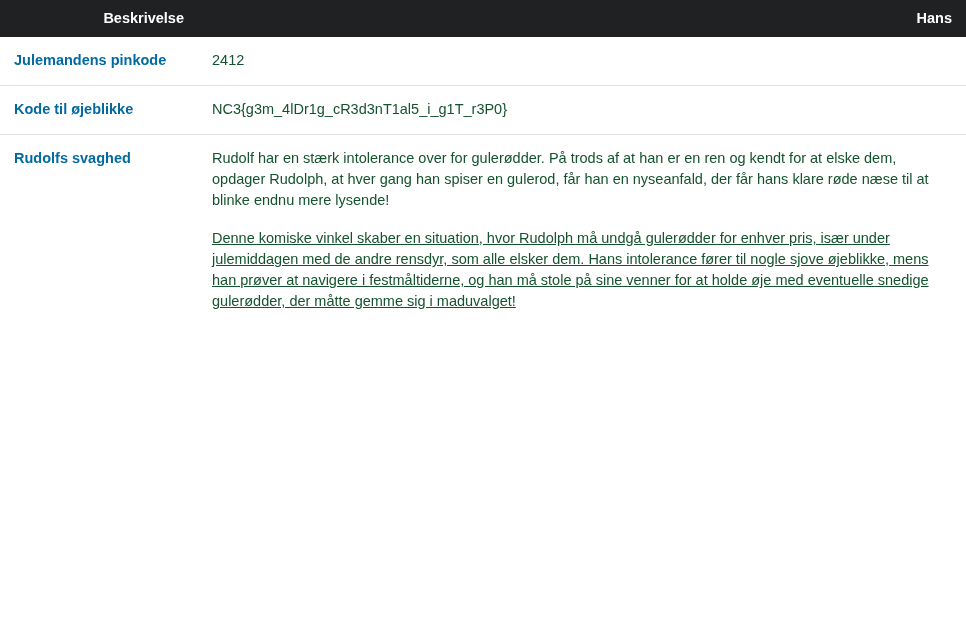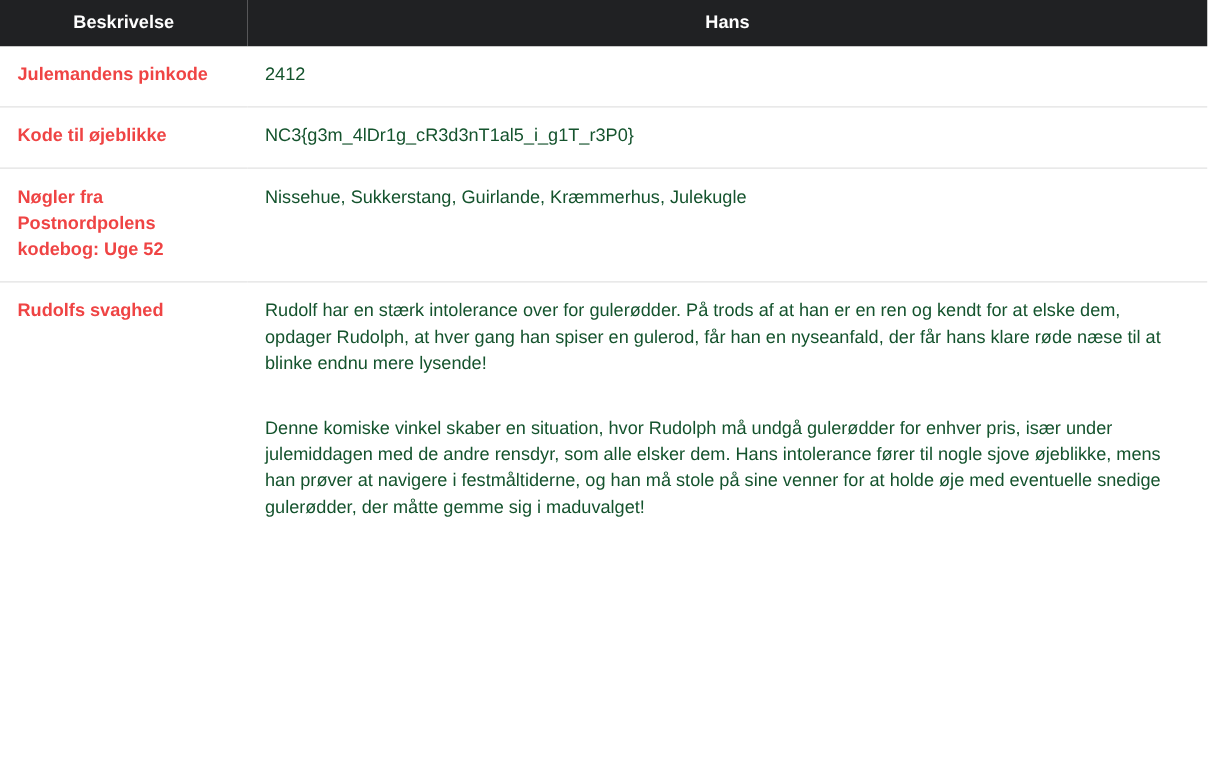--- a/index.html
+++ b/index.html
@@ -16,51 +16,52 @@
   }
   table.data-table {
     width: 966px;
     border-collapse: collapse;
     table-layout: fixed;
     font-size: 14.5px;
   }
   table.data-table thead th {
     background: #202123;
     color: #ffffff;
-    text-align: center;
+    text-align: right;
     font-weight: bold;
     font-size: 14.5px;
     padding: 10px 14px 11px 14px;
     vertical-align: middle;
   }
   table.data-table tbody td {
     border-bottom: 1px solid #e2e2e2;
     vertical-align: top;
     padding: 13px 14px 14px 14px;
     line-height: 1.45;
   }
   table.data-table tbody tr:last-child td {
     border-bottom: none;
   }
   td.col-desc {
     width: 170px;
     font-weight: bold;
-    color: #ef4444;
+    color: #0369a1;
   }
   td.col-data {
     color: #14532d;
     word-wrap: break-word;
     overflow-wrap: break-word;
   }
   th.col-desc-h { width: 170px; }
   .para {
     margin: 0;
   }
   .para + .para {
-    margin-top: 31px;
+    margin-top: 17px;
+    text-decoration: underline;
   }
 </style>
 </head>
 <body>
 
 <table class="data-table">
   <thead>
     <tr>
       <th class="col-desc-h">Beskrivelse</th>
       <th>Hans</th>
@@ -73,26 +74,20 @@
         <p class="para">2412</p>
       </td>
     </tr>
     <tr>
       <td class="col-desc">Kode til øjeblikke</td>
       <td class="col-data">
         <p class="para">NC3{g3m_4lDr1g_cR3d3nT1al5_i_g1T_r3P0}</p>
       </td>
     </tr>
     <tr>
-      <td class="col-desc">Nøgler fra Postnordpolens kodebog: Uge 52</td>
-      <td class="col-data">
-        <p class="para">Nissehue, Sukkerstang, Guirlande, Kræmmerhus, Julekugle</p>
-      </td>
-    </tr>
-    <tr>
       <td class="col-desc">Rudolfs svaghed</td>
       <td class="col-data">
         <p class="para">Rudolf har en stærk intolerance over for gulerødder. På trods af at han er en ren og kendt for at elske dem, opdager Rudolph, at hver gang han spiser en gulerod, får han en nyseanfald, der får hans klare røde næse til at blinke endnu mere lysende!</p>
         <p class="para">Denne komiske vinkel skaber en situation, hvor Rudolph må undgå gulerødder for enhver pris, især under julemiddagen med de andre rensdyr, som alle elsker dem. Hans intolerance fører til nogle sjove øjeblikke, mens han prøver at navigere i festmåltiderne, og han må stole på sine venner for at holde øje med eventuelle snedige gulerødder, der måtte gemme sig i maduvalget!</p>
       </td>
     </tr>
   </tbody>
 </table>
 
 </body></html>

